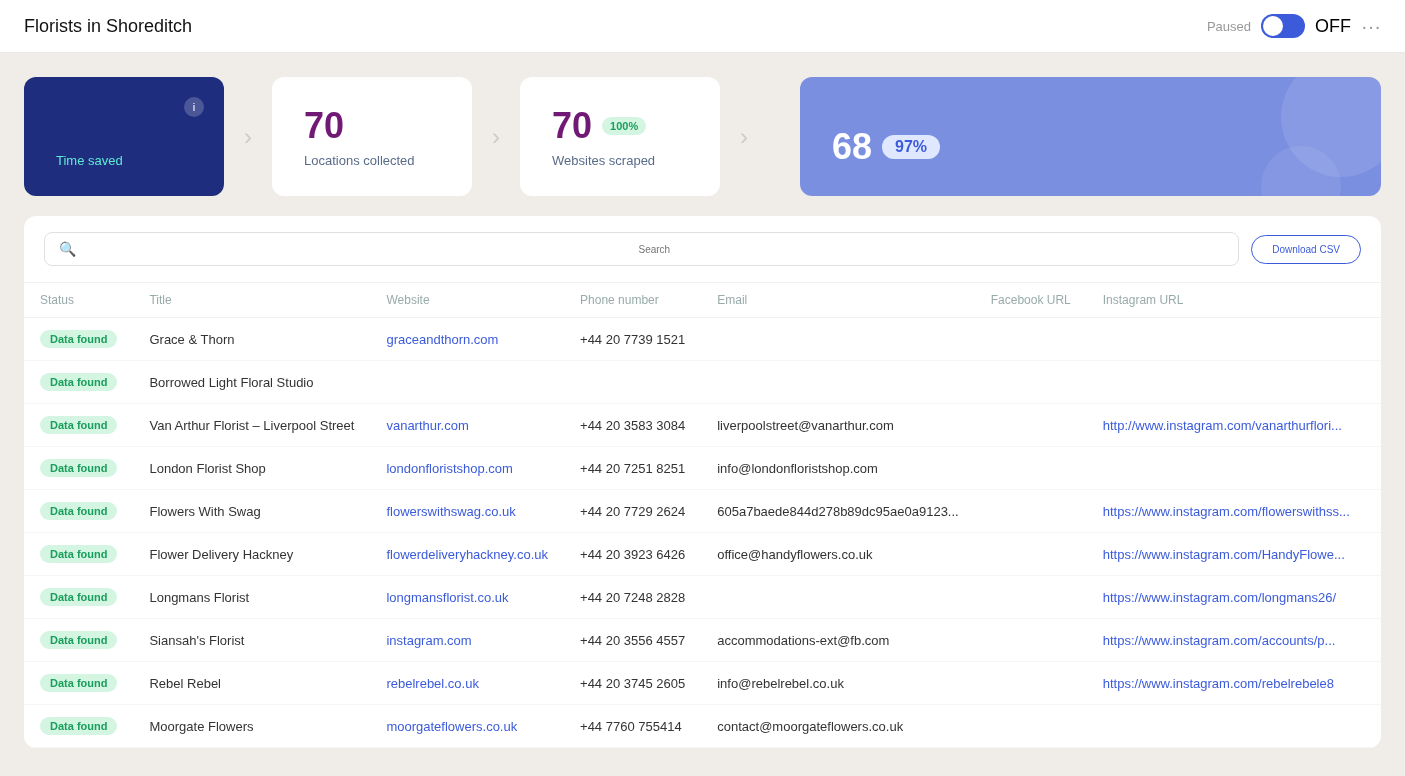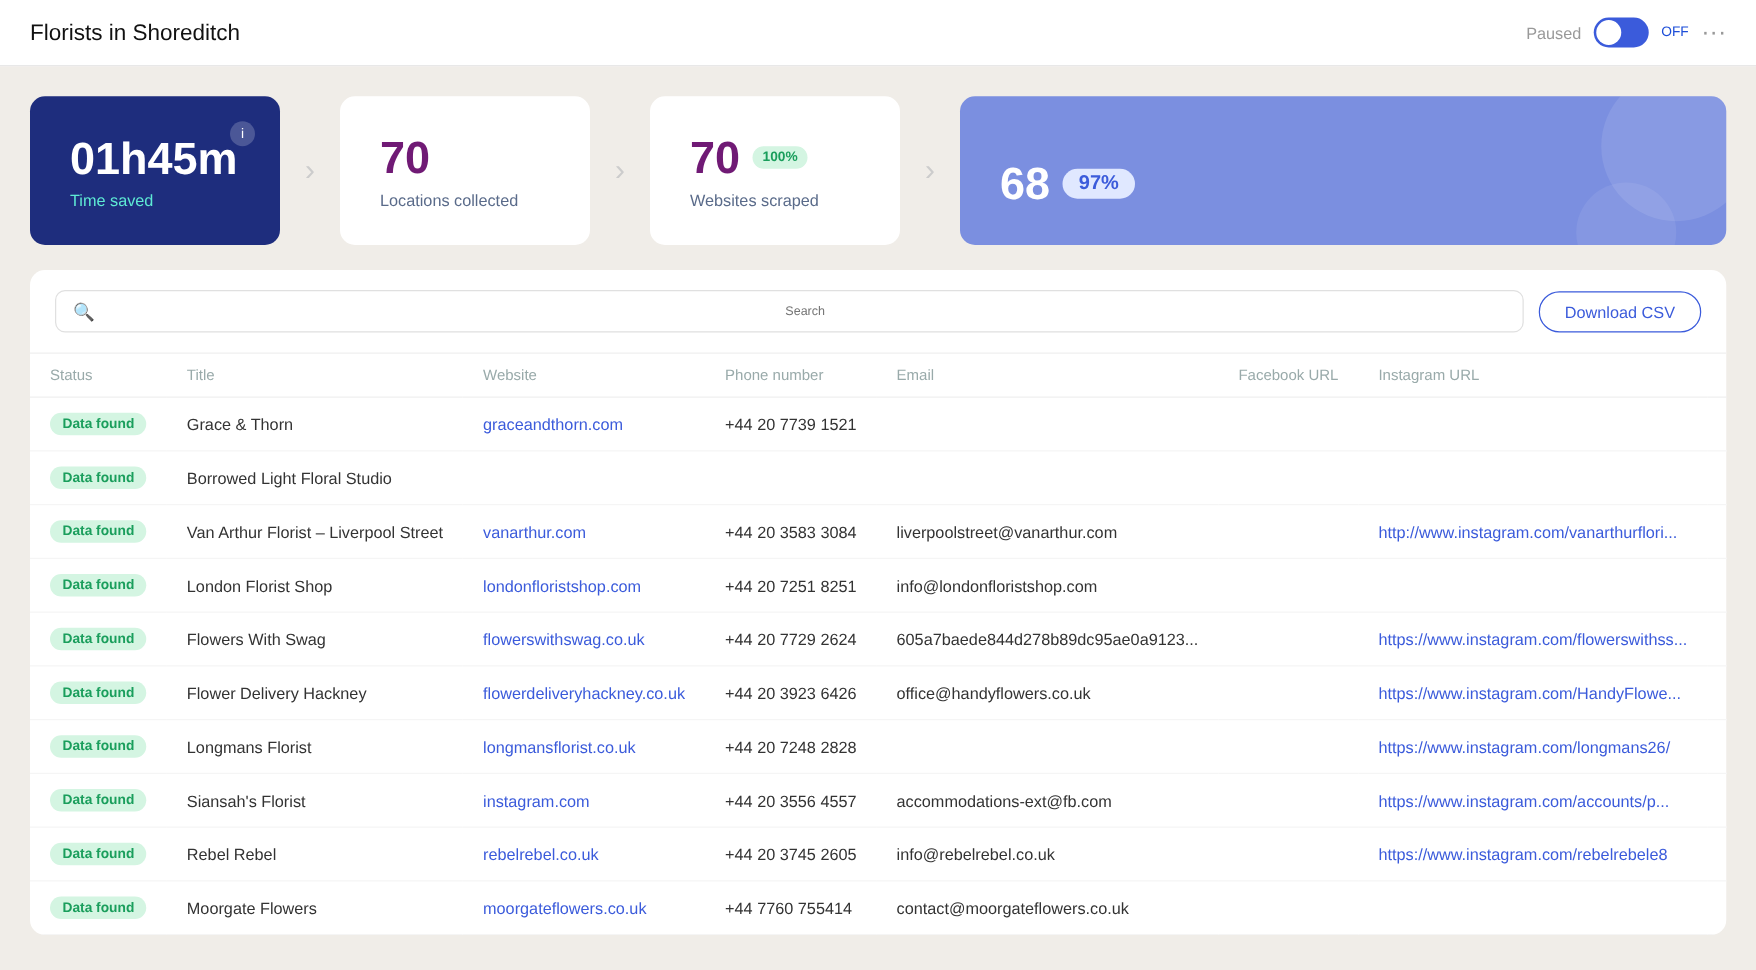--- a/index.html
+++ b/index.html
@@ -19,21 +19,21 @@
     .paused-label { font-size: 13px; color: #999; }
     .toggle-container { display: flex; align-items: center; gap: 6px; }
     .toggle {
       width: 44px; height: 24px; background: #3b5bdb; border-radius: 12px;
       position: relative; cursor: pointer;
     }
     .toggle-knob {
       width: 20px; height: 20px; background: #fff; border-radius: 50%;
       position: absolute; top: 2px; left: 2px;
     }
-    .off-label { font-size: 11px; color: #1d4ed8; }
+    .off-label { font-size: 18px; color: #000000; }
     .more-btn { font-size: 20px; color: #999; cursor: pointer; background: none; border: none; }
 
     
     .stats-area {
       padding: 24px 24px 20px 24px;
       display: flex;
       gap: 16px;
       align-items: stretch;
     }
 
@@ -86,20 +86,21 @@
       background: #7b8fe0;
       border-radius: 12px;
       padding: 28px 32px;
       min-width: 240px;
       flex: 1;
       display: flex;
       flex-direction: column;
       justify-content: flex-end;
       position: relative;
       overflow: hidden;
+      margin-left: 32px;
     }
     .contact-card::before {
       content: '';
       position: absolute;
       top: -20px; right: -20px;
       width: 120px; height: 120px;
       border-radius: 50%;
       background: rgba(255,255,255,0.1);
     }
     .contact-card::after {
@@ -152,21 +153,21 @@
       font-size: 10px; color: #333;
       background: transparent;
       text-align: center;
     }
     .download-btn {
       border: 1.5px solid #3b5bdb;
       color: #3b5bdb;
       background: #fff;
       border-radius: 20px;
       padding: 8px 20px;
-      font-size: 13px;
+      font-size: 10px;
       font-weight: 500;
       cursor: pointer;
       white-space: nowrap;
     }
 
     
     .table-wrap { overflow-x: auto; }
     table { width: 100%; border-collapse: collapse; }
     thead tr { border-bottom: 1px solid #f0f0f0; }
     thead th {
@@ -197,21 +198,20 @@
     </div>
     <span class="off-label">OFF</span>
     <button class="more-btn">···</button>
   </div>
 </div>
 
 <div class="stats-area">
 
   <div class="time-card">
     <div class="info-icon">i</div>
-    <div class="time-value">01h45m</div>
     <div class="time-label">Time saved</div>
   </div>
 
   <div class="arrow-divider">›</div>
 
   <div class="stat-card">
     <div class="stat-number">70</div>
     <div class="stat-label">Locations collected</div>
   </div>
 

